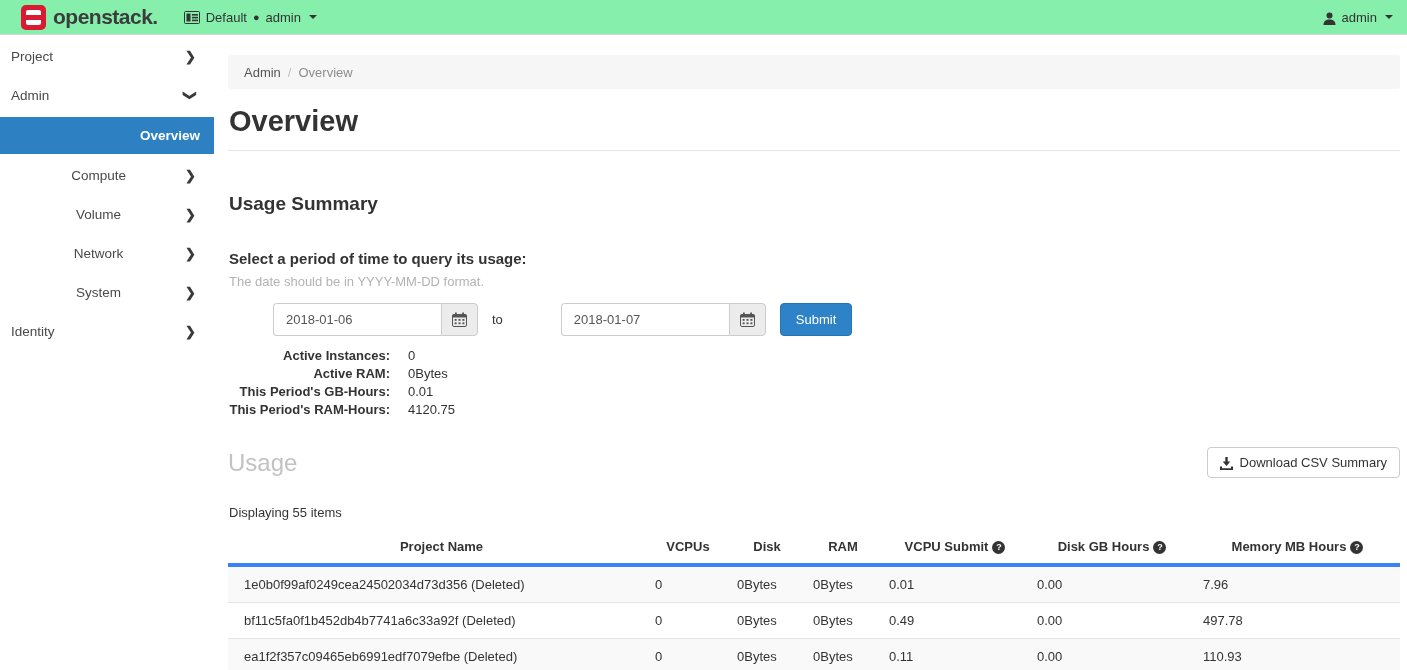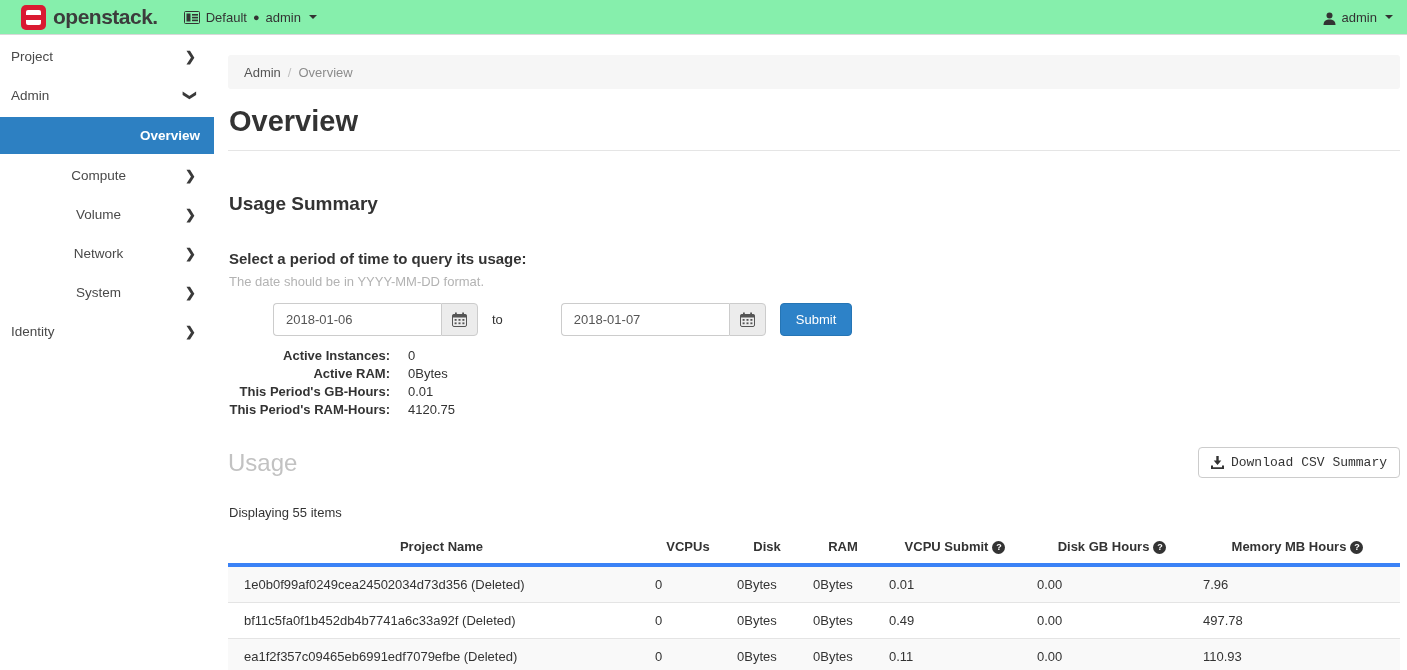--- a/index.html
+++ b/index.html
@@ -87,21 +87,21 @@
   .stat-row { display:flex; margin-bottom:3px; }
   .stat-label { width:162px; text-align:right; font-weight:bold; color:#333; font-size:13px; }
   .stat-value { margin-left:18px; color:#333; font-size:13px; }
 
   
   .usage-header { display:flex; align-items:center; justify-content:space-between; margin-top:30px; }
   .usage-title { font-size:24px; color:#c2c2c2; font-weight:normal; margin:0; }
   .btn-csv {
     height:31px; padding:0 12px; background:#fff; border:1px solid #ccc;
     border-radius:4px; font-size:13px; color:#333; display:flex; align-items:center; gap:7px;
-    font-family:Liberation Mono, monospace; cursor:pointer;
+    font-family:Liberation Sans, sans-serif; cursor:pointer;
   }
   .count-text { margin:27px 0 10px 1px; color:#333; }
 
   table.usage { width:100%; border-collapse:collapse; table-layout:fixed; }
   table.usage th {
     text-align:center; font-size:13px; color:#333; font-weight:bold;
     padding:9px 8px; border-bottom:4px solid #3b82f6; white-space:nowrap;
   }
   table.usage td {
     font-size:13px; color:#333; padding:10px 8px; border-bottom:1px solid #e4e4e4;

